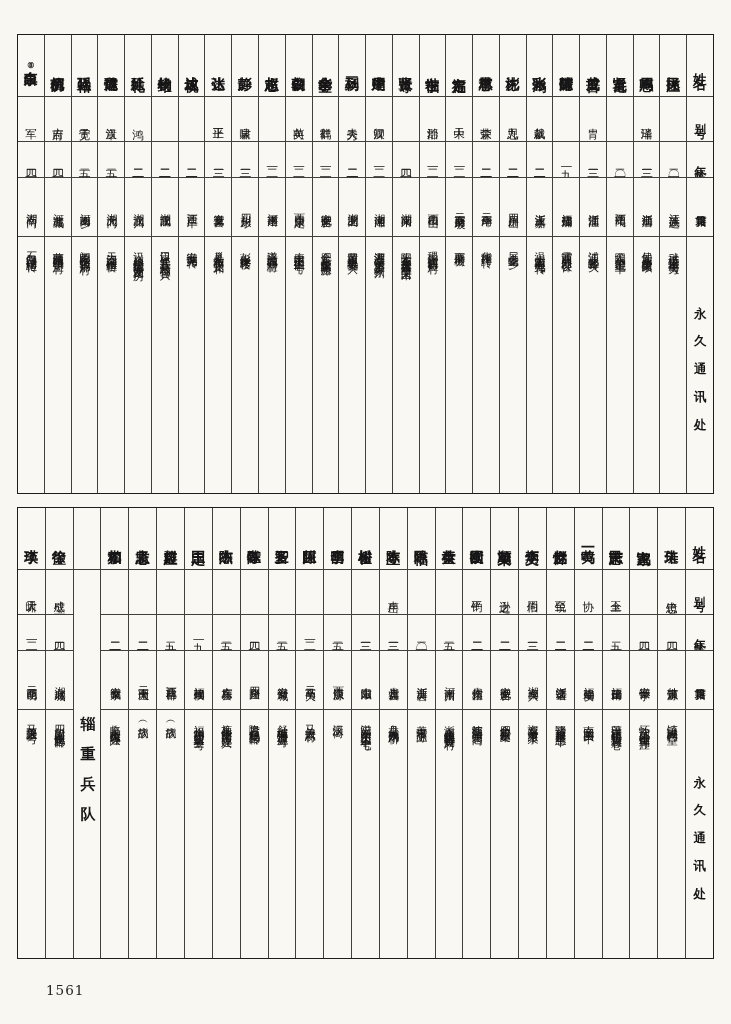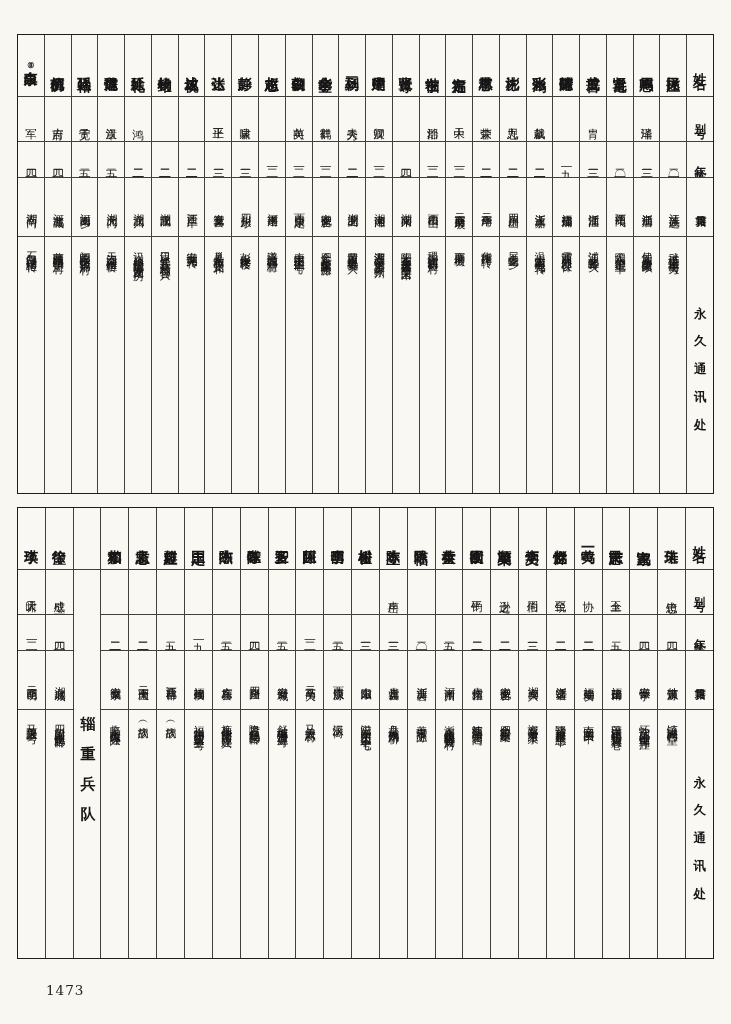--- a/index.html
+++ b/index.html
@@ -948,14 +948,14 @@
           <span class="vtext">二一</span>
         </div>
         <div class="band native">
           <span class="vtext">云南昆明</span>
         </div>
         <div class="band address">
           <span class="vtext">马关兴隆街一号</span>
         </div>
       </div>
     </div>
-  <div class="pageno">1473</div>
+  <div class="pageno">1561</div>
 </div>
 
 </body></html>

